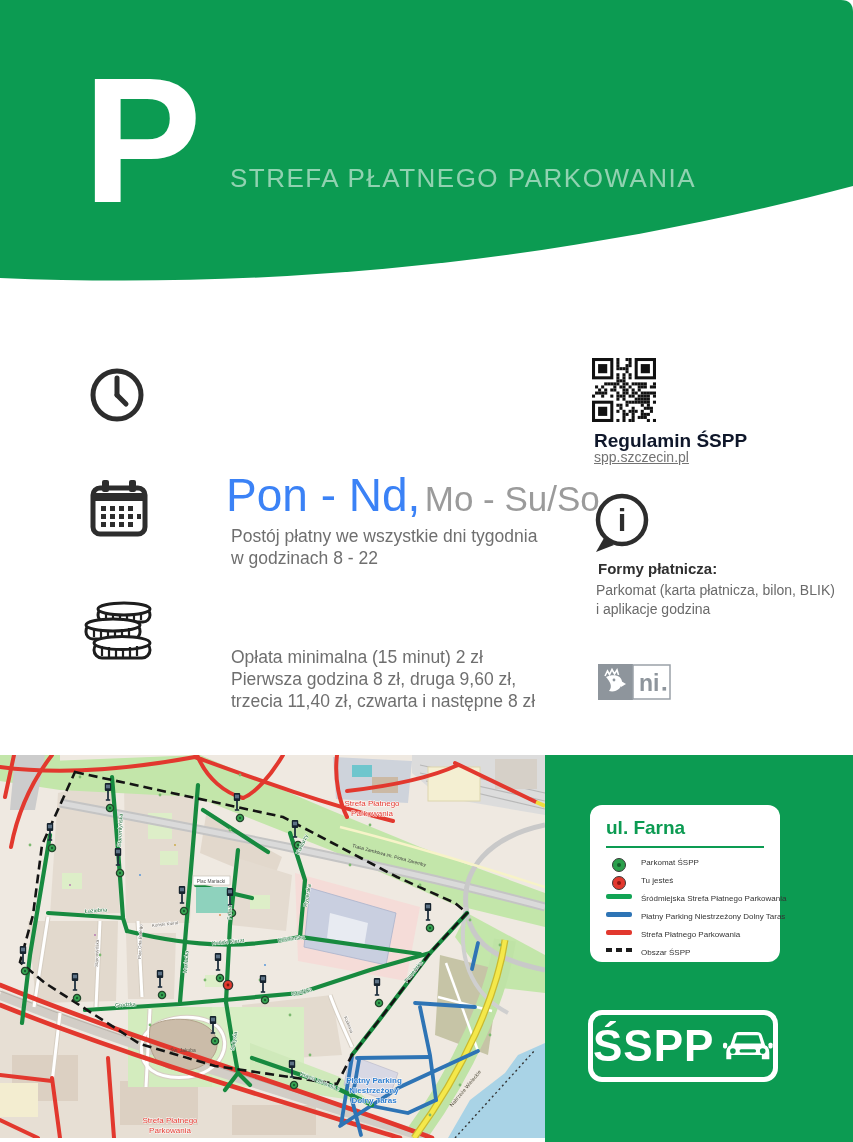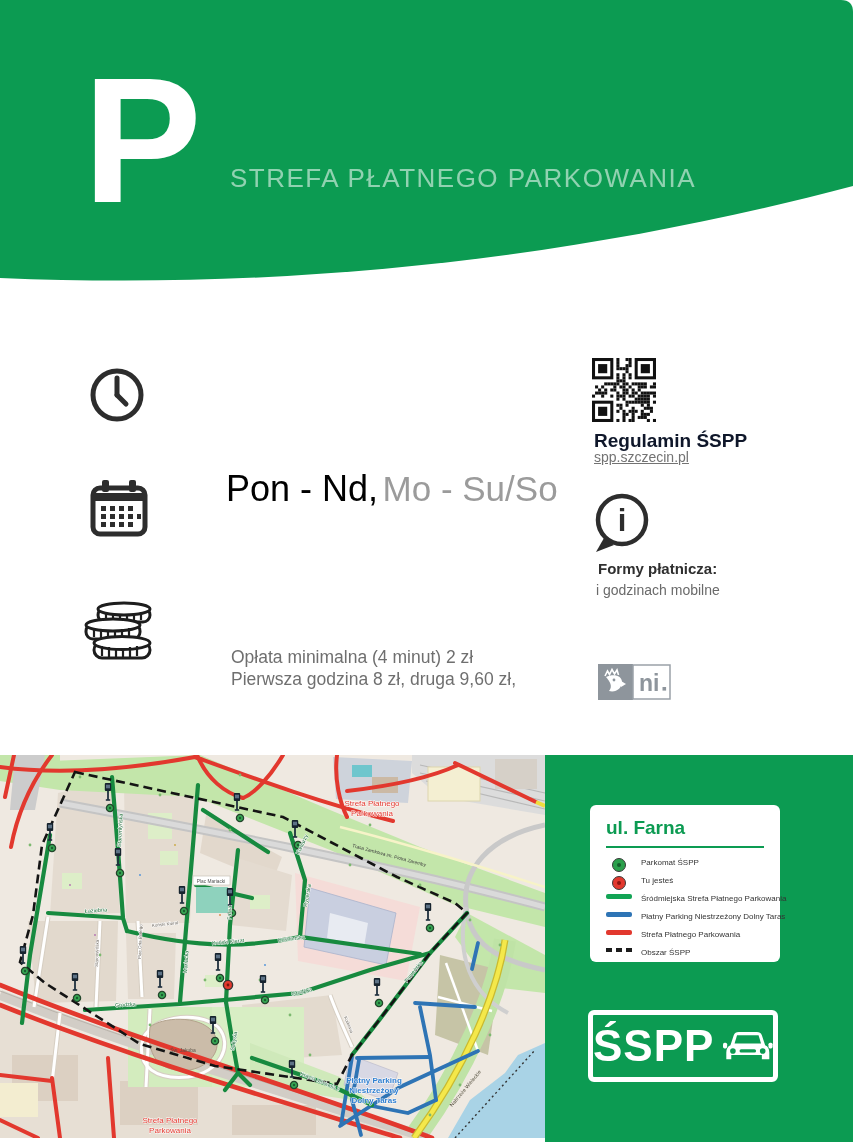--- a/index.html
+++ b/index.html
@@ -6,50 +6,50 @@
   .poster{position:relative;width:853px;height:1142px;background:#fff;overflow:hidden;
           font-family:"Liberation Sans","DejaVu Sans",sans-serif;}
   .abs{position:absolute;}
   
   .hdr-p{left:83px;top:52px;font-size:178px;font-weight:700;color:#fff;line-height:1;letter-spacing:-2px;}
   .hdr-title{left:228px;top:68px;font-size:70px;font-weight:700;color:#fff;letter-spacing:1px;}
   .hdr-sub{left:230px;top:163px;font-size:26px;font-weight:400;color:rgba(255,255,255,0.55);letter-spacing:1.5px;}
   
   .hours{left:224px;top:346px;color:#3f3f3f;font-size:78px;font-weight:300;letter-spacing:2px;}
   .hours .sup{font-size:37px;position:relative;top:-30px;letter-spacing:1px;}
-  .days-main{font-size:36px;color:#000000;}
+  .days-main{font-size:46px;color:#3b82f6;}
   .days-alt{font-size:35px;color:#9b9b9b;}
   .note{font-size:17.5px;color:#6f6f6f;line-height:22px;}
   .price-big{font-size:46px;color:#3f3f3f;}
   .price-unit{font-size:27px;color:#8a8a8a;}
   .rtitle{font-size:19px;font-weight:700;color:#0f172a;}
   .rsub{font-size:14px;color:#737373;text-decoration:underline;}
   .ptitle{font-size:15px;font-weight:700;color:#2f2f2f;}
   .pline{font-size:14px;color:#6a6a6a;line-height:19px;}
   
   .panel{left:545px;top:755px;width:308px;height:387px;background:#0c9b52;}
-  .legend{position:absolute;left:45px;top:50px;width:190px;height:157px;background:#fff;border-radius:6px;
+  .legend{position:absolute;left:45px;top:50px;width:190px;height:157px;background:#fff;border-radius:12px;
           box-sizing:border-box;padding:12px 14px 0 16px;}
   .legend h3{margin:0;font-size:19px;font-weight:700;color:#0c9b52;}
   .legend .rule{height:2px;background:#0c9b52;margin:7px 0 10px 0;width:158px;}
   .lrow{display:flex;height:16px;margin-bottom:2px;}
   .lsw{width:26px;display:flex;justify-content:center;margin-right:9px;flex:0 0 26px;}
   .ltxt{font-size:8px;color:#333;white-space:nowrap;}
   .sw-circle{width:12px;height:12px;border-radius:50%;border:1.6px solid #3a3a3a;position:relative;}
   .sw-circle.green{background:#2ba04c;}
   .sw-circle.red{background:#e2382e;}
   .sw-circle:after{content:"";position:absolute;left:4px;top:4px;width:4px;height:4px;border-radius:50%;}
   .sw-circle.green:after{background:#155d2c;}
   .sw-circle.red:after{background:#8c1510;}
   .sw-line{width:26px;height:4.5px;border-radius:2px;}
   .sw-line.green{background:#12a455;}
   .sw-line.blue{background:#2e74b5;}
   .sw-line.red{background:#e2382e;}
   .sw-dash{width:26px;height:4px;background:repeating-linear-gradient(90deg,#1c1c1c 0 6px,transparent 6px 10px);}
-  .badge{position:absolute;left:43px;top:255px;width:190px;height:72px;border:5px solid #fff;border-radius:6px;
+  .badge{position:absolute;left:43px;top:255px;width:190px;height:72px;border:5px solid #fff;border-radius:14px;
          box-sizing:border-box;display:flex;align-items:center;justify-content:center;gap:9px;}
   .badge span{font-size:44px;font-weight:700;color:#fff;letter-spacing:1px;}
   text{font-family:"Liberation Sans","DejaVu Sans",sans-serif;}
   .mlbl{paint-order:stroke;stroke:#ffffff;stroke-width:0.9px;}
 </style>
 </head>
 <body>
 
 <div class="poster">
 
@@ -228,29 +228,34 @@
       <rect x="13" y="46" width="5" height="5"></rect>
         <rect x="22" y="46" width="5" height="5"></rect>
         <rect x="31" y="46" width="5" height="5"></rect>
         <rect x="40" y="46" width="5" height="5"></rect>
     </g>
   </svg>
   <div class="abs" style="left:226px;top:468px">
     <span class="days-main">Pon - Nd,</span>
     <span class="days-alt">Mo - Su/So</span>
   </div>
+  <div class="abs note" style="left:231px;top:525px">
+    <div>Postój płatny we wszystkie dni tygodnia</div>
+    <div>w godzinach 8 - 22</div>
+  </div>
 
   <svg class="abs" style="left:592px;top:492px" width="60" height="64" viewBox="0 0 60 64">
     <circle cx="30" cy="28" r="24" fill="none" stroke="#2d2d2d" stroke-width="4.5"></circle>
     <polygon points="12,46 4,60 22,53" fill="#2d2d2d"></polygon>
     <text x="30" y="39" font-size="31" font-weight="700" fill="#2d2d2d" text-anchor="middle">i</text>
   </svg>
   <div class="abs ptitle" style="left:598px;top:560px">Formy płatnicza:</div>
   <div class="abs pline" style="left:596px;top:581px">
-    <div>i godzinach mobilne</div>
+    <div>Parkomat (karta płatnicza, bilon, BLIK)</div>
+    <div>i aplikacje godzina</div>
   </div>
 
   <svg class="abs" style="left:82px;top:600px" width="72" height="66" viewBox="0 0 72 66">
     <g stroke="#1d1d1d" stroke-width="3" fill="#fff">
       <g>
         <rect x="16" y="8" width="52" height="14" rx="7"></rect>
         <ellipse cx="42" cy="9" rx="26" ry="6" fill="#fff"></ellipse>
         <g stroke-width="2.2">
             <line x1="24" y1="12" x2="24" y2="20"></line>
             <line x1="31" y1="13" x2="31" y2="21"></line>
@@ -280,22 +285,23 @@
             <line x1="27" y1="47" x2="27" y2="57"></line>
             <line x1="34" y1="48" x2="34" y2="58"></line>
             <line x1="41" y1="48" x2="41" y2="58"></line>
             <line x1="48" y1="47" x2="48" y2="57"></line>
             <line x1="55" y1="46" x2="55" y2="56"></line>
           </g>
       </g>
     </g>
   </svg>
   <div class="abs note" style="left:231px;top:646px">
-    <div>Opłata minimalna (4 minut) 2 zł</div>
+    <div>Opłata minimalna (15 minut) 2 zł</div>
     <div>Pierwsza godzina 8 zł, druga 9,60 zł,</div>
+    <div>trzecia 11,40 zł, czwarta i następne 8 zł</div>
   </div>
 
   <svg class="abs" style="left:598px;top:664px" width="74" height="37" viewBox="0 0 74 37">
     <rect x="0" y="0" width="35" height="36" fill="#8e959c"></rect>
     <g>
       <path d="M7,12 l2.5,-5 2,3.5 2.5,-5 2.5,4.5 2.5,-4 1.5,5" stroke="#fff" stroke-width="1.6" fill="none"></path>
       <path d="M8,13 C 16,9 24,12 24,18 C 24,24 18,29 11,27 C 15,22 12,18 8,13 Z" fill="#fff"></path>
       <polygon points="23,17 28,20 23,23" fill="#fff"></polygon>
       <circle cx="16" cy="16" r="1.4" fill="#8e959c"></circle>
     </g>

